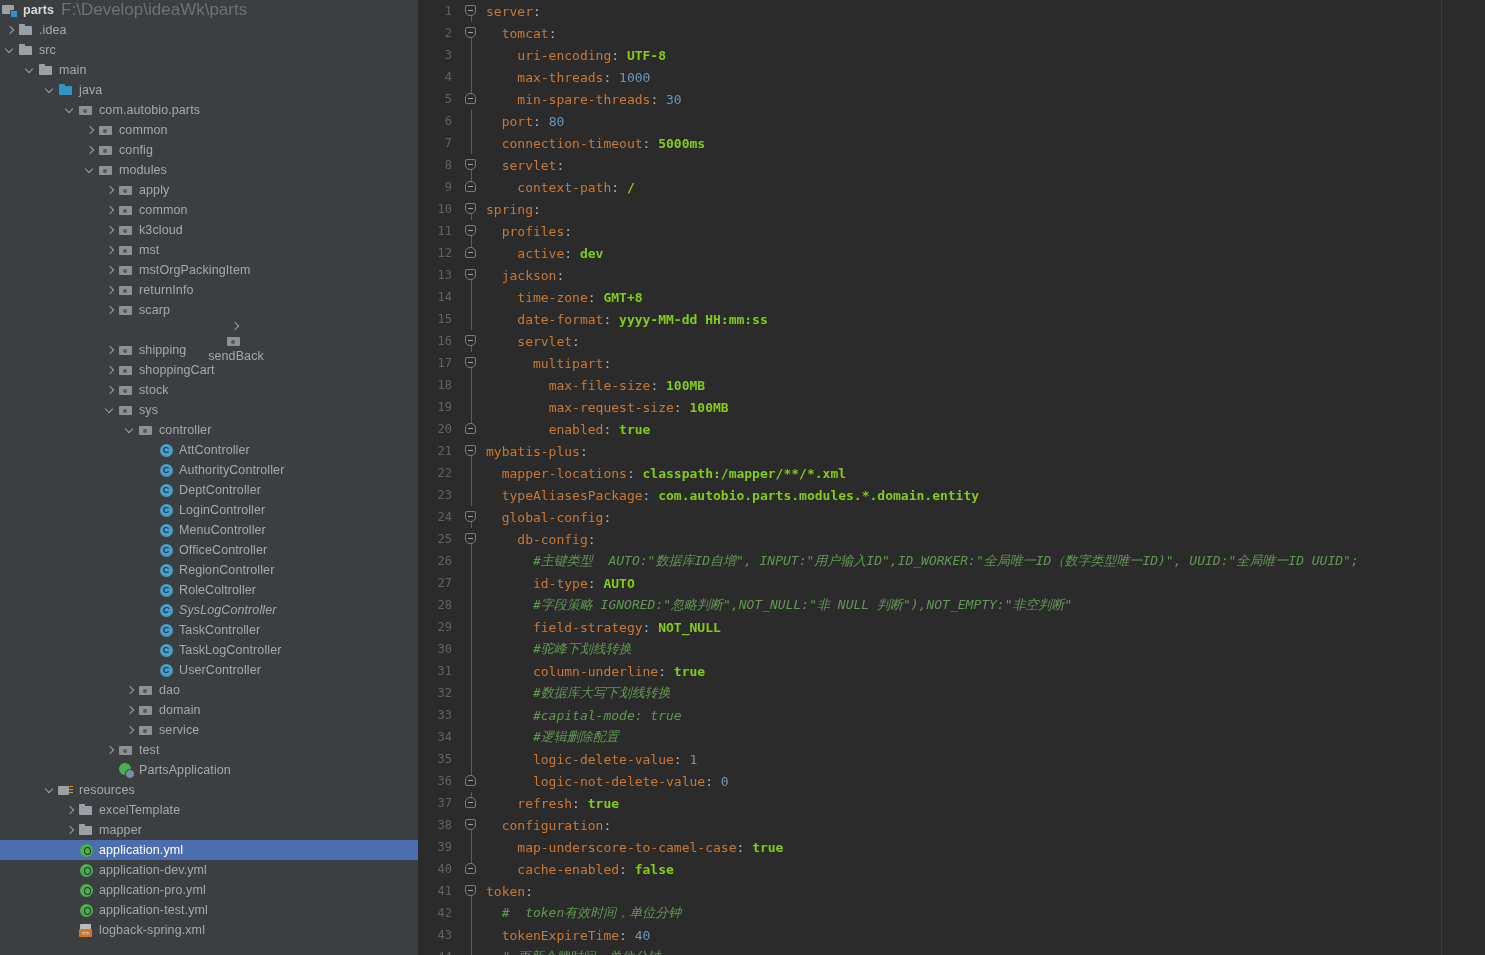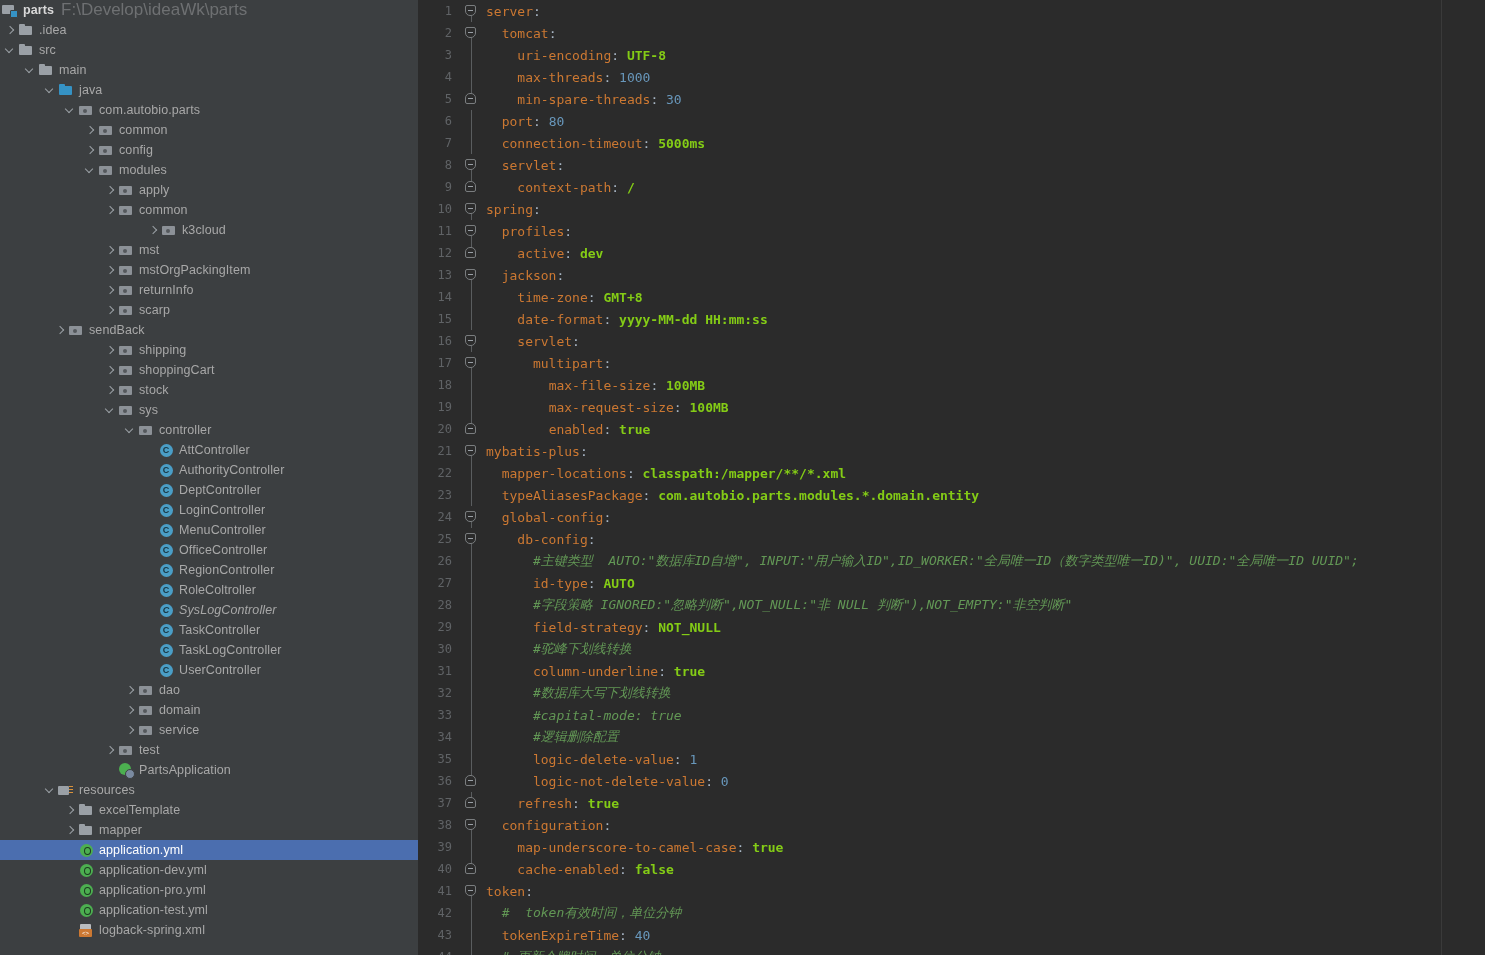--- a/index.html
+++ b/index.html
@@ -258,21 +258,21 @@
         <div class="tree-row" style="padding-left: 104px;">
           <span class="arrow collapsed"></span>
           <span class="icon ic-package"></span>
           <span class="node-label">apply</span>
         </div>
         <div class="tree-row" style="padding-left: 104px;">
           <span class="arrow collapsed"></span>
           <span class="icon ic-package"></span>
           <span class="node-label">common</span>
         </div>
-        <div class="tree-row" style="padding-left: 104px; margin-left: 43px;">
+        <div class="tree-row" style="padding-left: 104px;">
           <span class="arrow collapsed"></span>
           <span class="icon ic-package"></span>
           <span class="node-label">k3cloud</span>
         </div>
         <div class="tree-row" style="padding-left: 104px;">
           <span class="arrow collapsed"></span>
           <span class="icon ic-package"></span>
           <span class="node-label">mst</span>
         </div>
         <div class="tree-row" style="padding-left: 104px;">
@@ -283,21 +283,21 @@
         <div class="tree-row" style="padding-left: 104px;">
           <span class="arrow collapsed"></span>
           <span class="icon ic-package"></span>
           <span class="node-label">returnInfo</span>
         </div>
         <div class="tree-row" style="padding-left: 104px;">
           <span class="arrow collapsed"></span>
           <span class="icon ic-package"></span>
           <span class="node-label">scarp</span>
         </div>
-        <div class="tree-row" style="padding-left: 54px;">
+        <div class="tree-row" style="padding-left: 54px; flex-direction: column;">
           <span class="arrow collapsed"></span>
           <span class="icon ic-package"></span>
           <span class="node-label">sendBack</span>
         </div>
         <div class="tree-row" style="padding-left: 104px;">
           <span class="arrow collapsed"></span>
           <span class="icon ic-package"></span>
           <span class="node-label">shipping</span>
         </div>
         <div class="tree-row" style="padding-left: 104px;">

